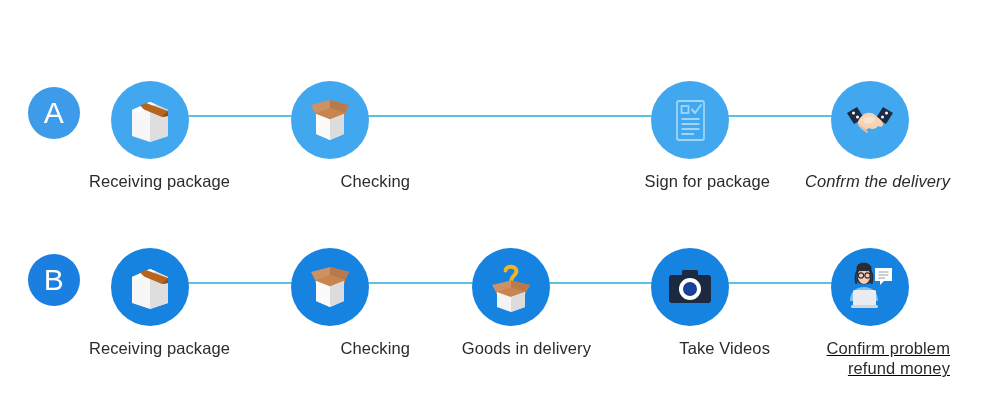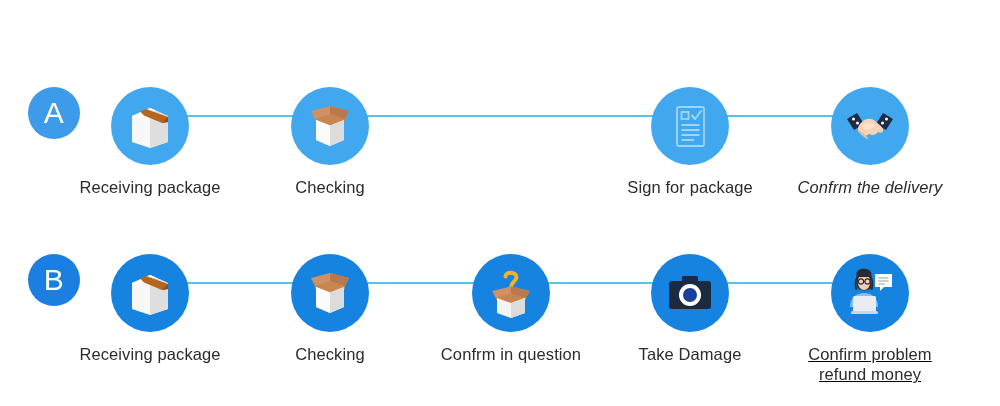--- a/index.html
+++ b/index.html
@@ -60,23 +60,23 @@
     font-weight: 400;
     line-height: 1;
     letter-spacing: 0.5px;
     font-family: "Liberation Sans", "DejaVu Sans", sans-serif;
   }
 
   
   .step {
     position: absolute;
     width: 160px;
-    top: 11px;
+    top: 5px;
     z-index: 2;
-    text-align: center;
+    text-align: right;
   }
   .circle {
     width: 78px;
     height: 78px;
     border-radius: 50%;
     margin: 21px auto 0 auto;
     position: relative;
     display: flex;
     align-items: center;
     justify-content: center;
@@ -209,34 +209,34 @@
         <svg width="56" height="56" viewBox="0 0 56 56">
           <path d="M22.5 11.5 C22.5 6.5, 33.5 6.5, 33.5 12.2 C33.5 16.5, 28.2 16.8, 28.2 21.5" fill="none" stroke="#f0b429" stroke-width="4" stroke-linecap="round"></path>
           <circle cx="28.2" cy="25.8" r="2.3" fill="#f0b429"></circle>
           <polygon points="13,32 28,26.5 43,32 43,35 28,40.5 13,35" fill="#c8854f"></polygon>
           <polygon points="9,26 28,21.5 47,26 43,33 28,28.5 13,33" fill="#cf9163"></polygon>
           <polygon points="28,21.5 47,26 43,33 28,28.5" fill="#b87a4c"></polygon>
           <polygon points="14,33 28,38 42,33 42,48 28,53 14,48" fill="#f4f4f4"></polygon>
           <polygon points="28,38 42,33 42,48 28,53" fill="#dcdcdc"></polygon>
         </svg>
       </div>
-      <div class="caption">Confrm in question</div>
+      <div class="caption">Goods in delivery</div>
     </div>
 
     <div class="step" style="left:610px;">
       <div class="circle" style="background:#1683e0;">
         <svg width="56" height="56" viewBox="0 0 56 56">
           <rect x="20" y="11" width="16" height="6" rx="1.5" fill="#1b2a40"></rect>
           <rect x="7" y="16" width="42" height="28" rx="3" fill="#1b2a40"></rect>
           <circle cx="28" cy="30" r="11" fill="#ffffff"></circle>
           <circle cx="28" cy="30" r="7" fill="#1b3d8f"></circle>
           <circle cx="28" cy="30" r="5.5" fill="#16439e"></circle>
         </svg>
       </div>
-      <div class="caption">Take Damage</div>
+      <div class="caption">Take Videos</div>
     </div>
 
     <div class="step" style="left:790px;text-decoration:underline;">
       <div class="circle" style="background:#1683e0;">
         <svg width="56" height="56" viewBox="0 0 56 56">
           <path d="M14.5 9 C14.5 2, 29.5 2, 29.5 9.5 L29.5 21 C29.5 27, 14.5 27, 14.5 20 Z" fill="#2b2b33"></path>
           <ellipse cx="22" cy="17" rx="6.2" ry="8" fill="#f4cdb4"></ellipse>
           <path d="M15 10 C17 4, 27 4, 29 10 C27 13, 24 12, 22 12 C19 12, 17 13, 15 10 Z" fill="#2b2b33"></path>
           <path d="M15.5 11 C14 16, 14.2 22, 15.5 25 L13.5 25 C12 19, 12.5 13, 15.5 11 Z" fill="#2b2b33"></path>
           <path d="M28.5 11 C30 16, 29.8 22, 28.5 25 L30.5 25 C32 19, 31.5 13, 28.5 11 Z" fill="#2b2b33"></path>

